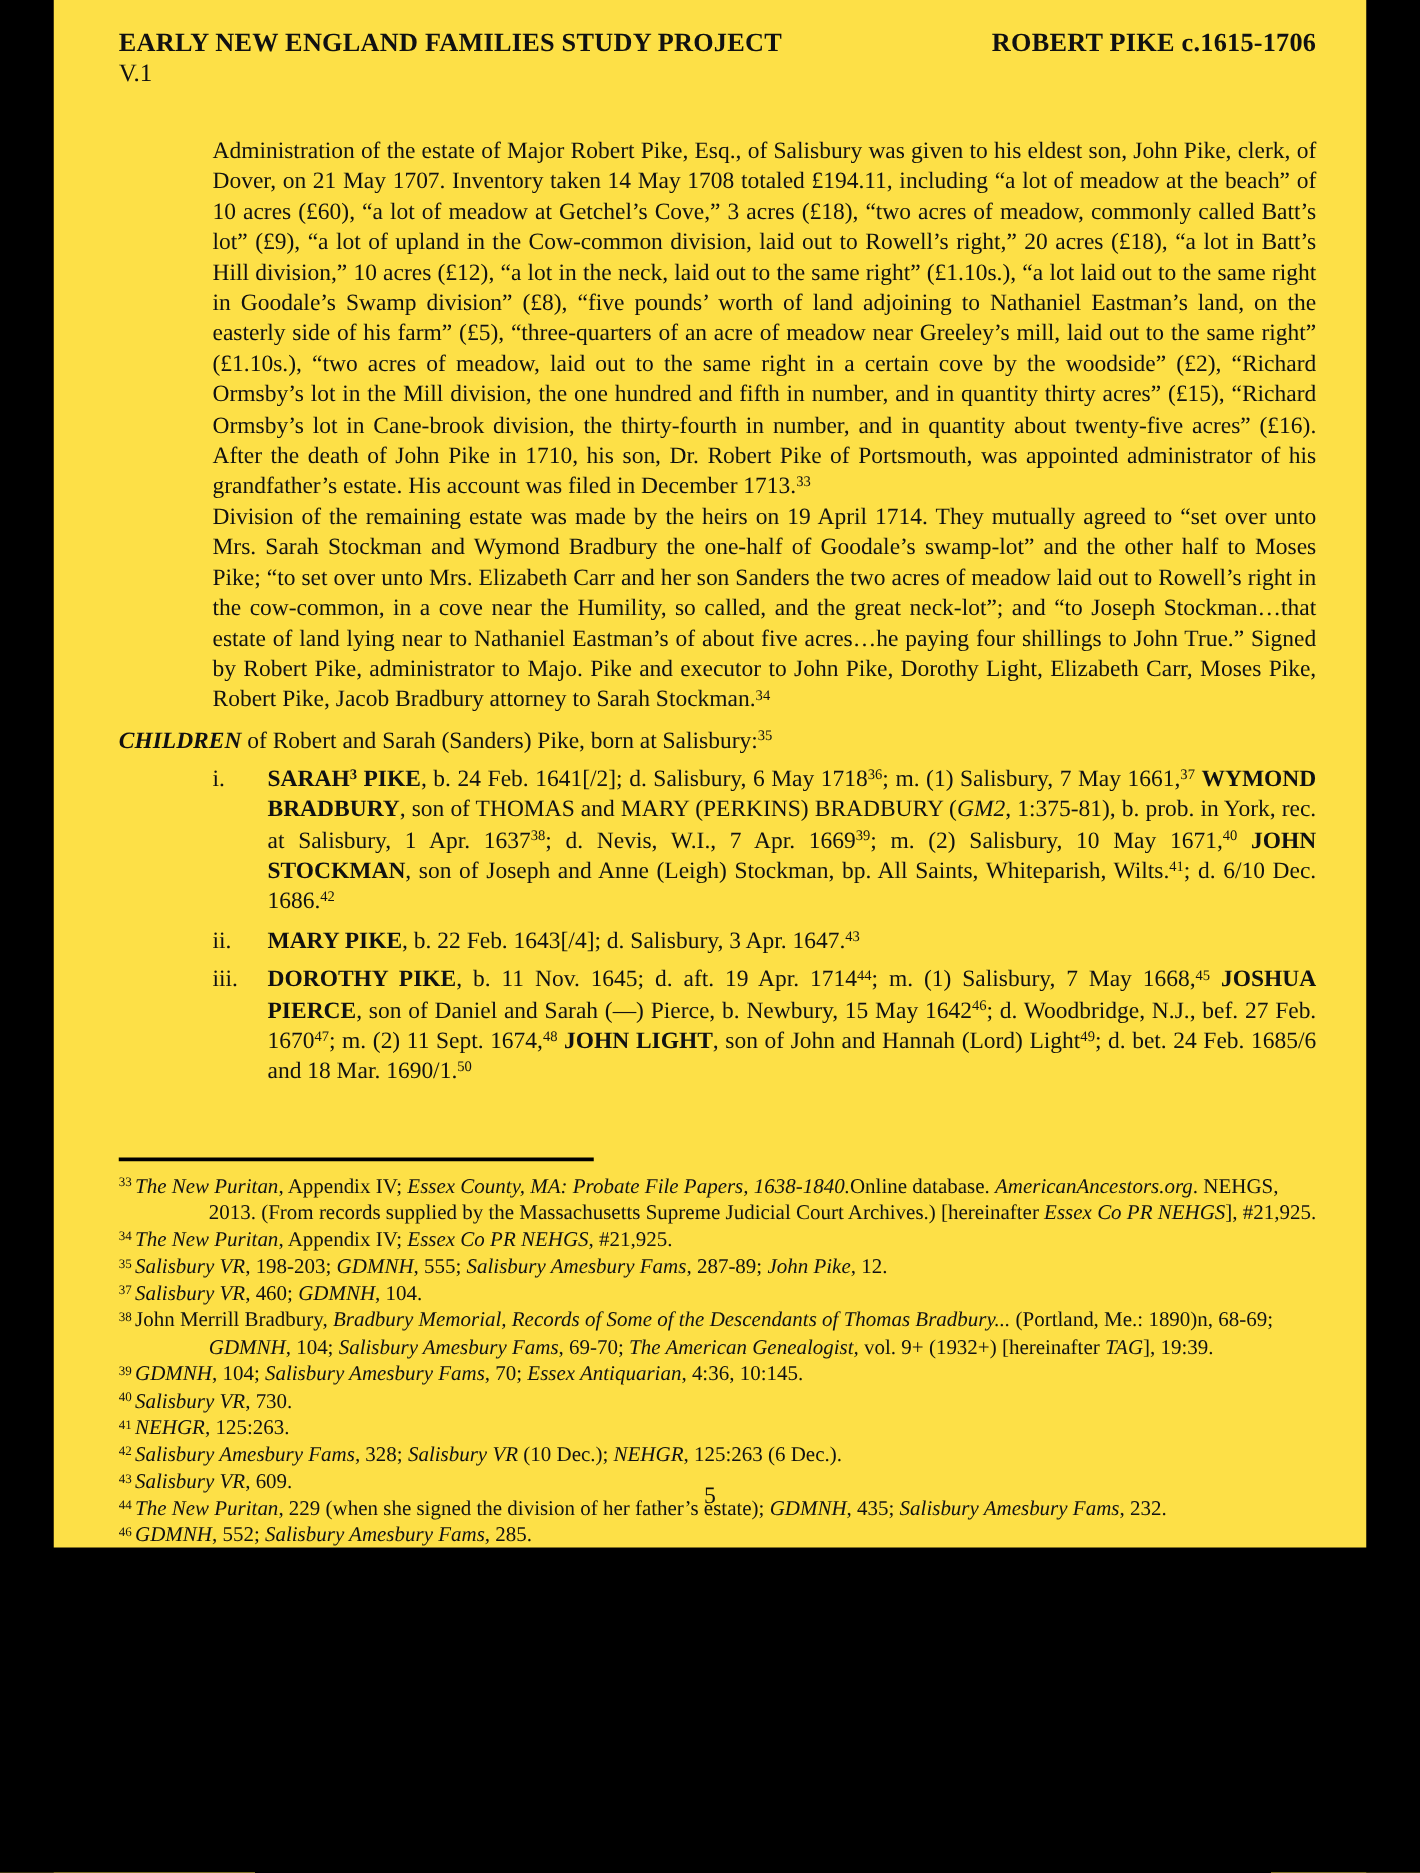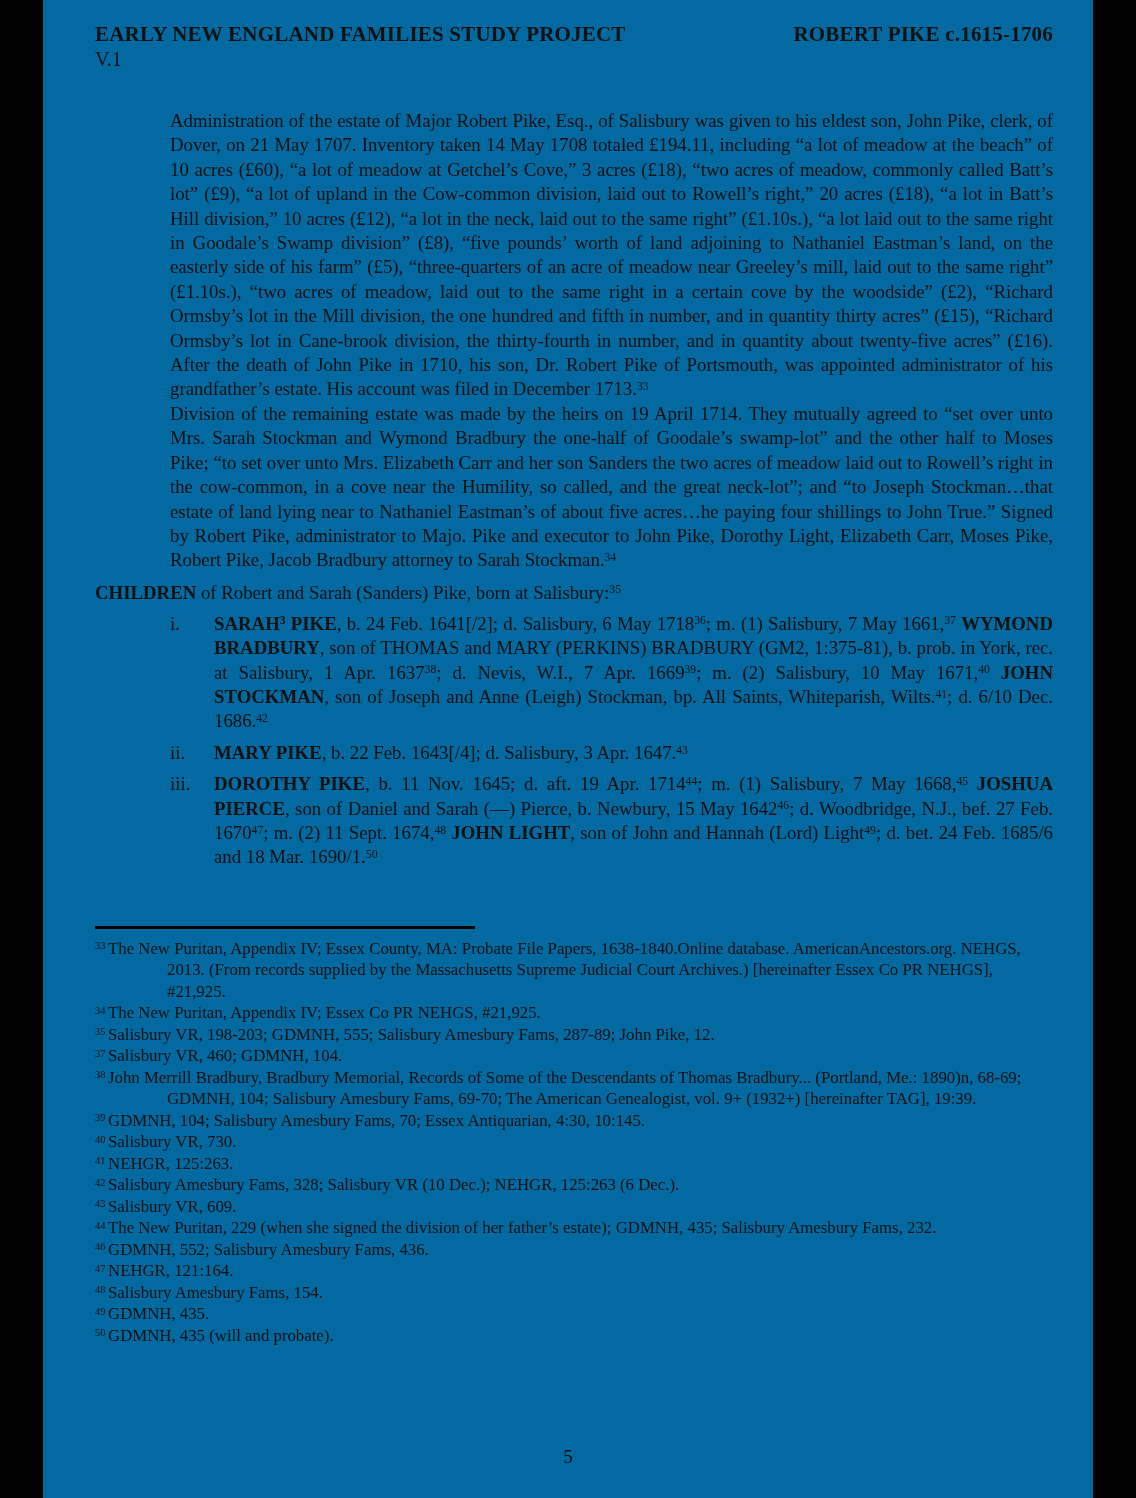--- a/index.html
+++ b/index.html
@@ -4,22 +4,22 @@
 <style>
   html,body{margin:0;padding:0;}
   body{
     width:1136px;height:1498px;position:relative;background:#000;
     font-family:"Liberation Serif", serif;color:#111;
   }
   .scan-bar{position:absolute;top:0;bottom:0;background:#000;}
   .scan-bar.left{left:0;width:43px;}
   .scan-bar.right{right:0;width:43px;}
   .page{
-    position:absolute;left:43px;top:0;width:1050px;height:1498px;
-    background:#0369a1;box-sizing:border-box;
+    position:absolute;left:43px;top:0;width:1050px;height:1238px;
+    background:#fde047;box-sizing:border-box;
     padding:22px 40px 15px 52px;overflow:hidden;
   }
   .header-row{display:flex;justify-content:space-between;align-items:baseline;
     font-weight:bold;font-size:21px;letter-spacing:.2px;}
   .volume{font-size:20px;margin-top:1px;}
   .body-para{
     margin:0 0 0 75px;padding:0;font-size:18.8px;line-height:24.4px;
     text-align:justify;
   }
   .para-1{margin-top:38px;}
@@ -33,21 +33,21 @@
   .fn-rule{width:380px;border-top:3px solid #000;margin-bottom:9px;}
   .fn{
     font-size:16.8px;line-height:21.5px;
     padding-left:72px;text-indent:-72px;text-align:left;
   }
   .page-number{
     position:absolute;bottom:30px;left:0;right:0;text-align:center;
     font-size:19px;
   }
   .b{font-weight:bold;}
-  .i{}
+  .i{font-style:italic;}
   sup{font-size:0.62em;line-height:0;vertical-align:baseline;
     position:relative;top:-0.45em;}
 </style>
 </head>
 <body>
 
 <div class="scan-bar left"></div>
 <div class="scan-bar right"></div>
 
 <div class="page">
@@ -76,27 +76,27 @@
     <div class="child-text"><span class="b">DOROTHY PIKE</span><span>, b. 11 Nov. 1645; d. aft. 19 Apr. 1714</span><sup>44</sup><span>; m. (1) Salisbury, 7 May 1668,</span><sup>45</sup><span> </span><span class="b">JOSHUA PIERCE</span><span>, son of Daniel and Sarah (—) Pierce, b. Newbury, 15 May 1642</span><sup>46</sup><span>; d. Woodbridge, N.J., bef. 27 Feb. 1670</span><sup>47</sup><span>; m. (2) 11 Sept. 1674,</span><sup>48</sup><span> </span><span class="b">JOHN LIGHT</span><span>, son of John and Hannah (Lord) Light</span><sup>49</sup><span>; d. bet. 24 Feb. 1685/6 and 18 Mar. 1690/1.</span><sup>50</sup></div>
   </div>
 
   <div class="footnotes">
     <div class="fn-rule"></div>
     <div class="fn"><sup>33 </sup><span class="i">The New Puritan</span><span>, Appendix IV; </span><span class="i">Essex County, MA: Probate File Papers, 1638-1840.</span><span>Online database. </span><span class="i">AmericanAncestors.org</span><span>. NEHGS, 2013. (From records supplied by the Massachusetts Supreme Judicial Court Archives.) [hereinafter </span><span class="i">Essex Co PR NEHGS</span><span>], #21,925.</span></div>
     <div class="fn"><sup>34 </sup><span class="i">The New Puritan</span><span>, Appendix IV; </span><span class="i">Essex Co PR NEHGS</span><span>, #21,925.</span></div>
     <div class="fn"><sup>35 </sup><span class="i">Salisbury VR</span><span>, 198-203; </span><span class="i">GDMNH</span><span>, 555; </span><span class="i">Salisbury Amesbury Fams</span><span>, 287-89; </span><span class="i">John Pike</span><span>, 12.</span></div>
     <div class="fn"><sup>37 </sup><span class="i">Salisbury VR</span><span>, 460; </span><span class="i">GDMNH</span><span>, 104.</span></div>
     <div class="fn"><sup>38 </sup><span>John Merrill Bradbury, </span><span class="i">Bradbury Memorial, Records of Some of the Descendants of Thomas Bradbury...</span><span> (Portland, Me.: 1890)n, 68-69; </span><span class="i">GDMNH</span><span>, 104; </span><span class="i">Salisbury Amesbury Fams</span><span>, 69-70; </span><span class="i">The American Genealogist,</span><span> vol. 9+ (1932+) [hereinafter </span><span class="i">TAG</span><span>], 19:39.</span></div>
-    <div class="fn"><sup>39 </sup><span class="i">GDMNH</span><span>, 104; </span><span class="i">Salisbury Amesbury Fams</span><span>, 70; </span><span class="i">Essex Antiquarian</span><span>, 4:30, 10:145.</span></div>
+    <div class="fn"><sup>39 </sup><span class="i">GDMNH</span><span>, 104; </span><span class="i">Salisbury Amesbury Fams</span><span>, 70; </span><span class="i">Essex Antiquarian</span><span>, 4:36, 10:145.</span></div>
     <div class="fn"><sup>40 </sup><span class="i">Salisbury VR</span><span>, 730.</span></div>
     <div class="fn"><sup>41 </sup><span class="i">NEHGR</span><span>, 125:263.</span></div>
     <div class="fn"><sup>42 </sup><span class="i">Salisbury Amesbury Fams</span><span>, 328; </span><span class="i">Salisbury VR</span><span> (10 Dec.); </span><span class="i">NEHGR</span><span>, 125:263 (6 Dec.).</span></div>
     <div class="fn"><sup>43 </sup><span class="i">Salisbury VR</span><span>, 609.</span></div>
     <div class="fn"><sup>44 </sup><span class="i">The New Puritan</span><span>, 229 (when she signed the division of her father’s estate); </span><span class="i">GDMNH</span><span>, 435; </span><span class="i">Salisbury Amesbury Fams</span><span>, 232.</span></div>
-    <div class="fn"><sup>46 </sup><span class="i">GDMNH</span><span>, 552; </span><span class="i">Salisbury Amesbury Fams</span><span>, 436.</span></div>
+    <div class="fn"><sup>46 </sup><span class="i">GDMNH</span><span>, 552; </span><span class="i">Salisbury Amesbury Fams</span><span>, 285.</span></div>
     <div class="fn"><sup>47 </sup><span class="i">NEHGR</span><span>, 121:164.</span></div>
     <div class="fn"><sup>48 </sup><span class="i">Salisbury Amesbury Fams</span><span>, 154.</span></div>
     <div class="fn"><sup>49 </sup><span class="i">GDMNH</span><span>, 435.</span></div>
     <div class="fn"><sup>50 </sup><span class="i">GDMNH</span><span>, 435 (will and probate).</span></div>
   </div>
 
   <div class="page-number">5</div>
 </div>
 
 </body></html>

